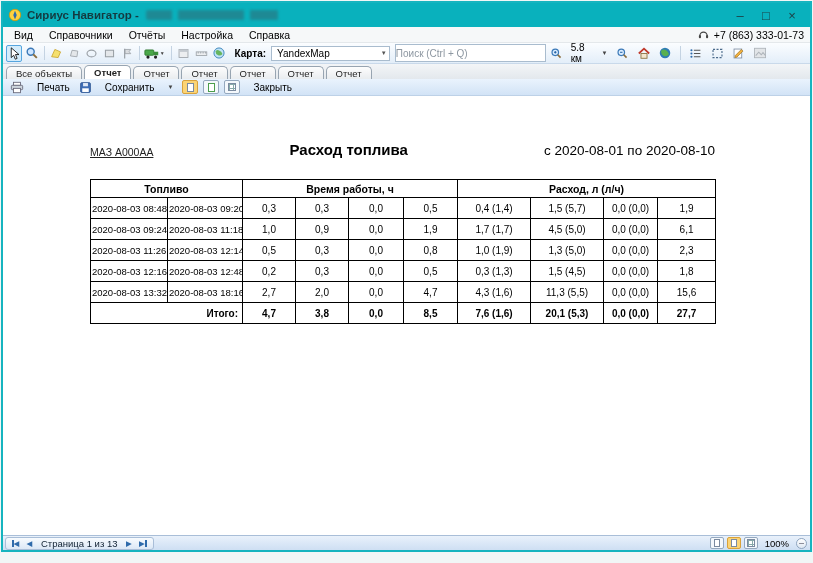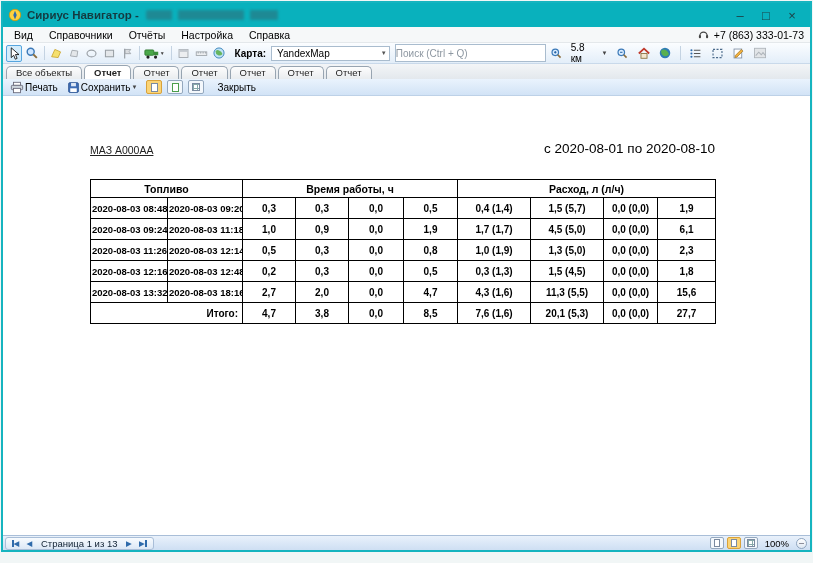--- a/index.html
+++ b/index.html
@@ -33,43 +33,43 @@
   .tsep { width:1px; height:14px; background:#c4d3e2; margin:0 2px; }
   .map-label { font-size:10px; font-weight:bold; margin:0 3px 0 6px; }
   .combo { width:142px; height:15px; background:#fff; border:1px solid #a9bcce; font-size:10px; display:flex; align-items:center; justify-content:space-between; padding:0 2px 0 5px; }
   .combo .caret { font-size:6px; color:#555; }
   .search-input { width:183px; height:18px; border:1px solid #a9bcce; font-size:10px; padding:0 0; color:#333; margin-left:3px; font-family:"Liberation Sans",sans-serif; }
   .search-input::placeholder { color:#8d97a1; }
   .right-tools { margin-left:auto; display:flex; align-items:center; gap:4px; margin-right:38px; }
   .scale-text { font-size:10px; margin:0 1px; }
   .caret-sm { font-size:6px; color:#444; margin-right:2px; }
   
-  .tabstrip { height:15px; flex:0 0 auto; background:linear-gradient(#f3f5f7,#e3e8ed); display:flex; align-items:center; padding:1px 3px 0; gap:2px; }
+  .tabstrip { height:15px; flex:0 0 auto; background:linear-gradient(#f3f5f7,#e3e8ed); display:flex; align-items:flex-end; padding:1px 3px 0; gap:2px; }
   .tab { font-size:9.5px; height:13px; display:flex; align-items:center; padding:0 9px; border:1px solid #97a4b1; border-bottom:none; border-radius:5px 5px 0 0; background:linear-gradient(#fdfdfd,#e9ecef); color:#222; }
   .tab.active { background:#fff; font-weight:bold; height:14px; z-index:2; }
   
   .report-toolbar { height:17px; flex:0 0 auto; background:linear-gradient(#eaf3fd,#d2e3f6); border-bottom:1px solid #bdd1e7; display:flex; align-items:center; gap:5px; padding:0 5px; font-size:10px; }
-  .rbtn { display:flex; align-items:center; gap:1px; height:15px; padding:0 2px; }
+  .rbtn { display:flex; align-items:center; gap:13px; height:15px; padding:0 2px; }
   .sqbtn { width:16px; height:14px; border:1px solid #94a8be; background:#f4f8fc; border-radius:2px; display:flex; align-items:center; justify-content:center; }
   .sqbtn.orange { background:#fbd475; border-color:#d9a23b; }
   .page-glyph { width:7px; height:9px; background:#fff; border:1px solid #7a8aa0; }
   .page-glyph.green { border-color:#4c9e4c; }
   .grid-glyph { width:8px; height:8px; background:
       linear-gradient(#8aa 1px,transparent 1px) 0 0/4px 4px,
       linear-gradient(90deg,#8aa 1px,transparent 1px) 0 0/4px 4px, #fff; border:1px solid #7a8aa0; }
   
   .report-page { flex:1 1 auto; background:#fff; position:relative; overflow:hidden; }
   .report-head { position:absolute; left:87px; top:45px; width:625px; display:flex; justify-content:space-between; align-items:flex-end; }
   .vehicle-name { font-size:10.5px; color:#222;text-decoration:underline; }
   .report-title { font-size:15px; font-weight:bold; }
   .report-period { font-size:13.5px; }
   .rtable { position:absolute; left:87px; top:83px; width:625px; border-collapse:collapse; table-layout:fixed; }
   .rtable th, .rtable td { border:1px solid #000; text-align:center; font-size:10px; padding:0 1px; white-space:nowrap; overflow:hidden; }
   .rtable thead th { font-weight:bold; height:18px; font-size:10.5px; }
-  .rtable tbody td { height:21px;font-weight:bold; }
+  .rtable tbody td { height:21px; }
   .rtable tbody td:nth-child(1), .rtable tbody td:nth-child(2) { font-size:9.5px; }
   .rtable tfoot td { height:21px; font-weight:bold; }
   .total-label { text-align:right !important; padding-right:4px !important; }
   
   .statusbar { height:15px; flex:0 0 auto; background:linear-gradient(#e9f1fb,#cedff3); border-top:1px solid #a9bed8; display:flex; align-items:center; padding:0 2px; font-size:9.5px; }
   .pager { display:flex; align-items:center; gap:3px; background:linear-gradient(#f8fbfe,#dce8f6); border:1px solid #a9bed8; border-radius:3px; height:13px; padding:0 4px; }
   .nav-btn { display:flex; align-items:center; justify-content:center; color:#2f6bab; font-size:7.5px; width:11px; height:11px; }
   .nav-bar { width:2px; height:7px; background:#2f6bab; }
   .page-text { margin:0 3px; color:#123; }
   .status-right { margin-left:auto; display:flex; align-items:center; gap:3px; padding-right:1px; }
@@ -286,20 +286,21 @@
         <span class="grid-glyph"></span>
       </span>
     <span class="rbtn" style="margin-left:6px">
       <span>Закрыть</span>
     </span>
   </div>
 
   <div class="report-page">
     <div class="report-head">
       <span class="vehicle-name">МАЗ А000АА</span>
+      <span class="report-title">Расход топлива</span>
       <span class="report-period">с 2020-08-01 по 2020-08-10</span>
     </div>
     <table class="rtable">
       <colgroup>
         <col style="width:77px">
           <col style="width:75px">
           <col style="width:53px">
           <col style="width:53px">
           <col style="width:55px">
         <col style="width:54px">

